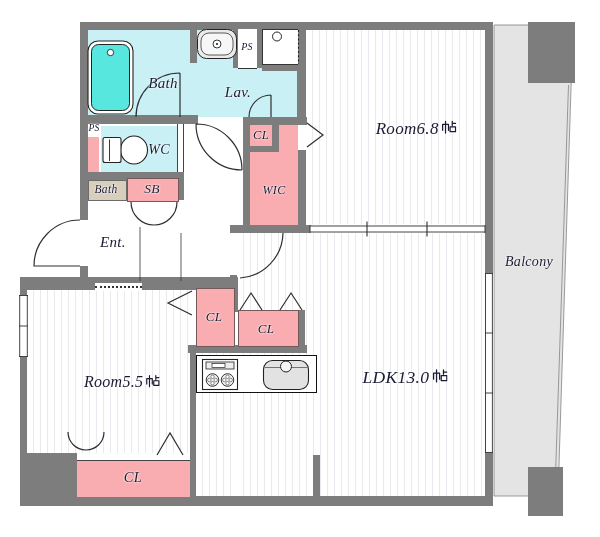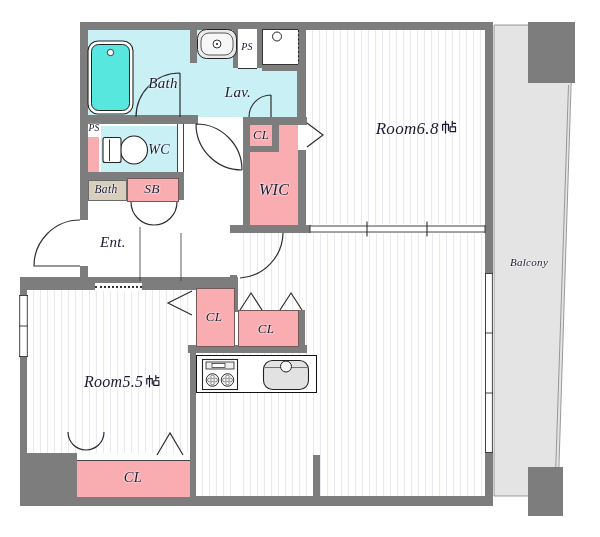--- a/index.html
+++ b/index.html
@@ -183,25 +183,28 @@
 
   <div class="lbl" style="left:163px;top:83px;font-size:15px">Bath</div>
   <div class="lbl" style="left:238px;top:92px;font-size:15px">Lav.</div>
   <div class="lbl" style="left:247px;top:47px;font-size:10px">PS</div>
   <div class="lbl" style="left:94px;top:129px;font-size:9.5px">PS</div>
   <div class="lbl" style="left:159px;top:150px;font-size:14px">WC</div>
   <div class="lbl" style="left:106px;top:190px;font-size:11.5px">Bath</div>
   <div class="lbl" style="left:152px;top:189px;font-size:13.5px">SB</div>
   <div class="lbl" style="left:113px;top:242px;font-size:15px">Ent.</div>
   <div class="lbl" style="left:261px;top:135px;font-size:12.5px">CL</div>
-  <div class="lbl" style="left:274px;top:190px;font-size:16px">WIC</div>
+  <div class="lbl" style="left:274px;top:190px;font-size:12px">WIC</div>
   <div class="lbl" style="left:416px;top:128px;font-size:17px">Room6.8<svg class="jo" viewBox="0 0 20 20">
         <use href="#jo-glyph"></use>
       </svg></div>
   <div class="lbl" style="left:122px;top:382px;font-size:16px">Room5.5<svg class="jo" viewBox="0 0 20 20">
         <use href="#jo-glyph"></use>
       </svg></div>
-  <div class="lbl" style="left:529px;top:262px;font-size:11px">Balcony</div>
+  <div class="lbl" style="left:405px;top:377px;font-size:17.5px">LDK13.0<svg class="jo" viewBox="0 0 20 20">
+        <use href="#jo-glyph"></use>
+      </svg></div>
+  <div class="lbl" style="left:529px;top:262px;font-size:14px">Balcony</div>
   <div class="lbl" style="left:214px;top:316px;font-size:13px">CL</div>
   <div class="lbl" style="left:266px;top:328px;font-size:13px">CL</div>
   <div class="lbl" style="left:133px;top:477px;font-size:14.5px">CL</div>
 
 </div>
 
 </body></html>

